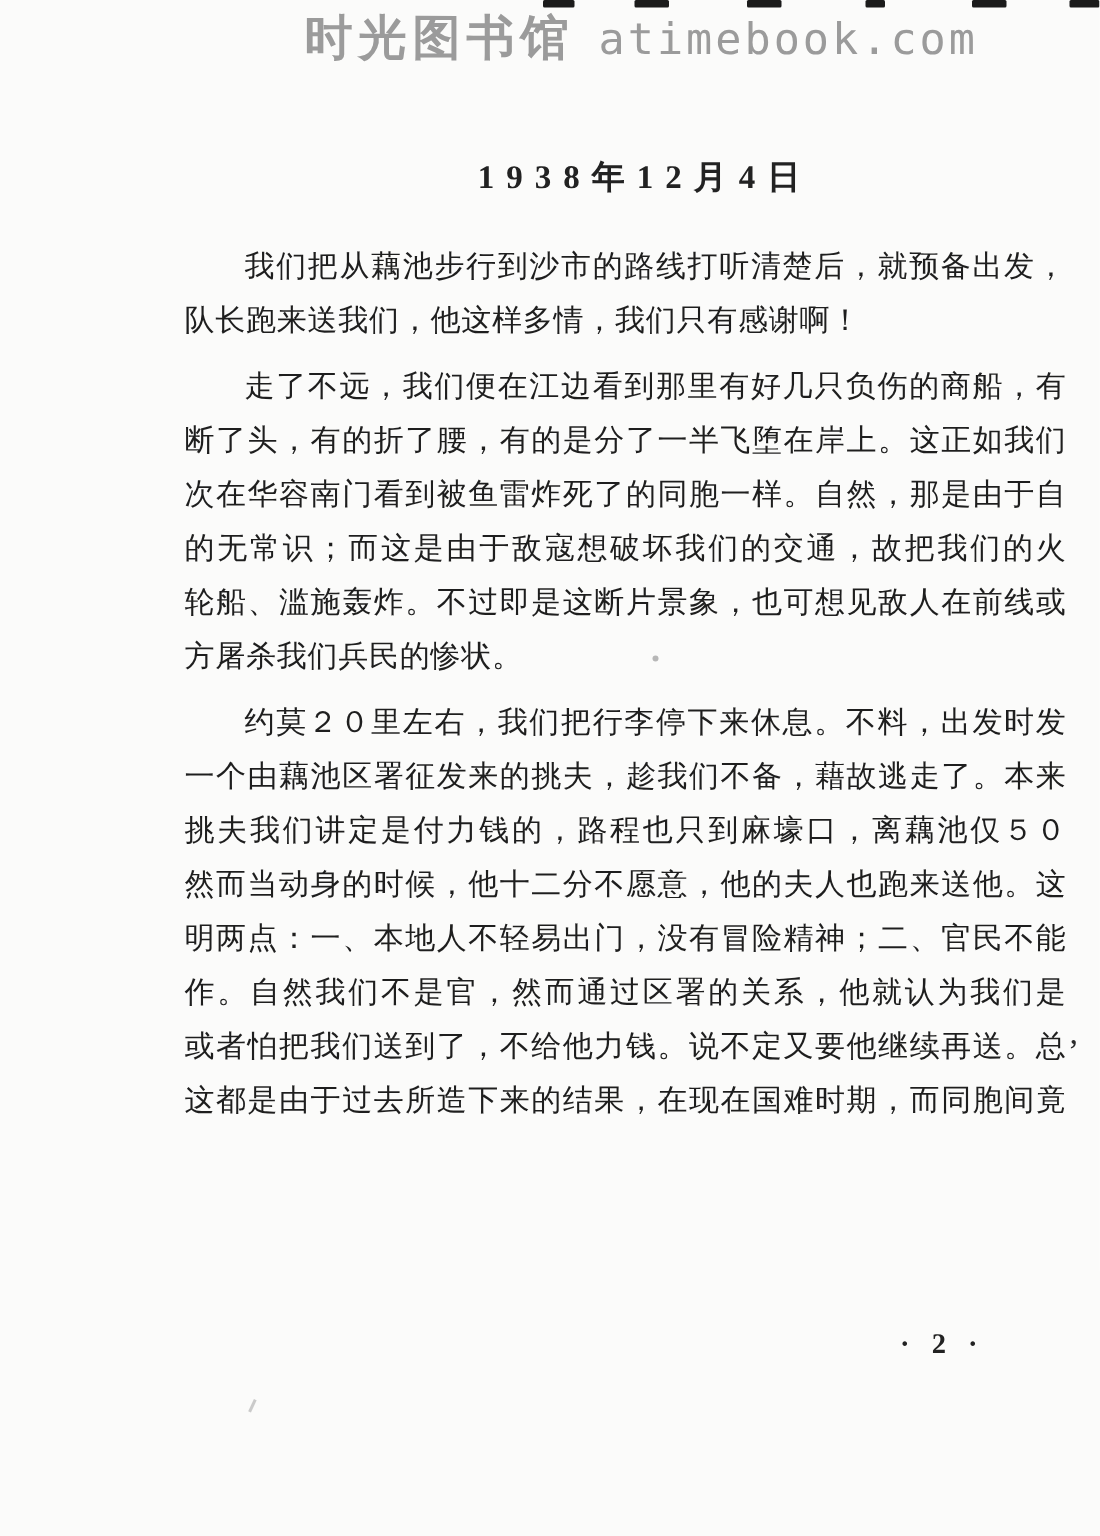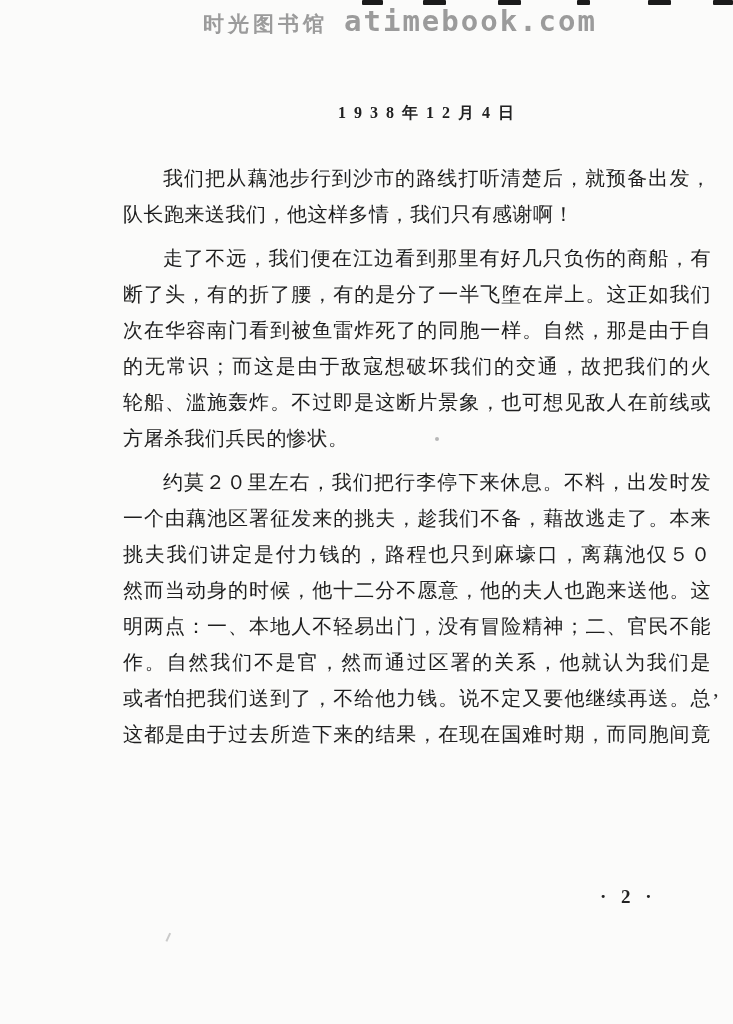--- a/index.html
+++ b/index.html
@@ -30,37 +30,37 @@
     left: 203px;
     display: flex;
     align-items: baseline;
     gap: 16px;
     color: #9b9b9b;
     white-space: nowrap;
   }
   .watermark-cn {
     font-family: "Liberation Sans", sans-serif;
     font-weight: bold;
-    font-size: 21px;
+    font-size: 32px;
     letter-spacing: 4px;
   }
   .watermark-site {
     font-family: "DejaVu Sans Mono", monospace;
-    font-weight: bold;
+    font-weight: normal;
     font-size: 29px;
     letter-spacing: 2px;
   }
   .date-title {
     position: absolute;
     top: 103px;
     left: 123px;
     width: 588px;
     padding-left: 26px;
     text-align: center;
-    font-size: 16px;
+    font-size: 22px;
     font-weight: bold;
     letter-spacing: 8px;
     color: #222;
   }
   .body-text {
     position: absolute;
     top: 160px;
     left: 123px;
     width: 588px;
   }

